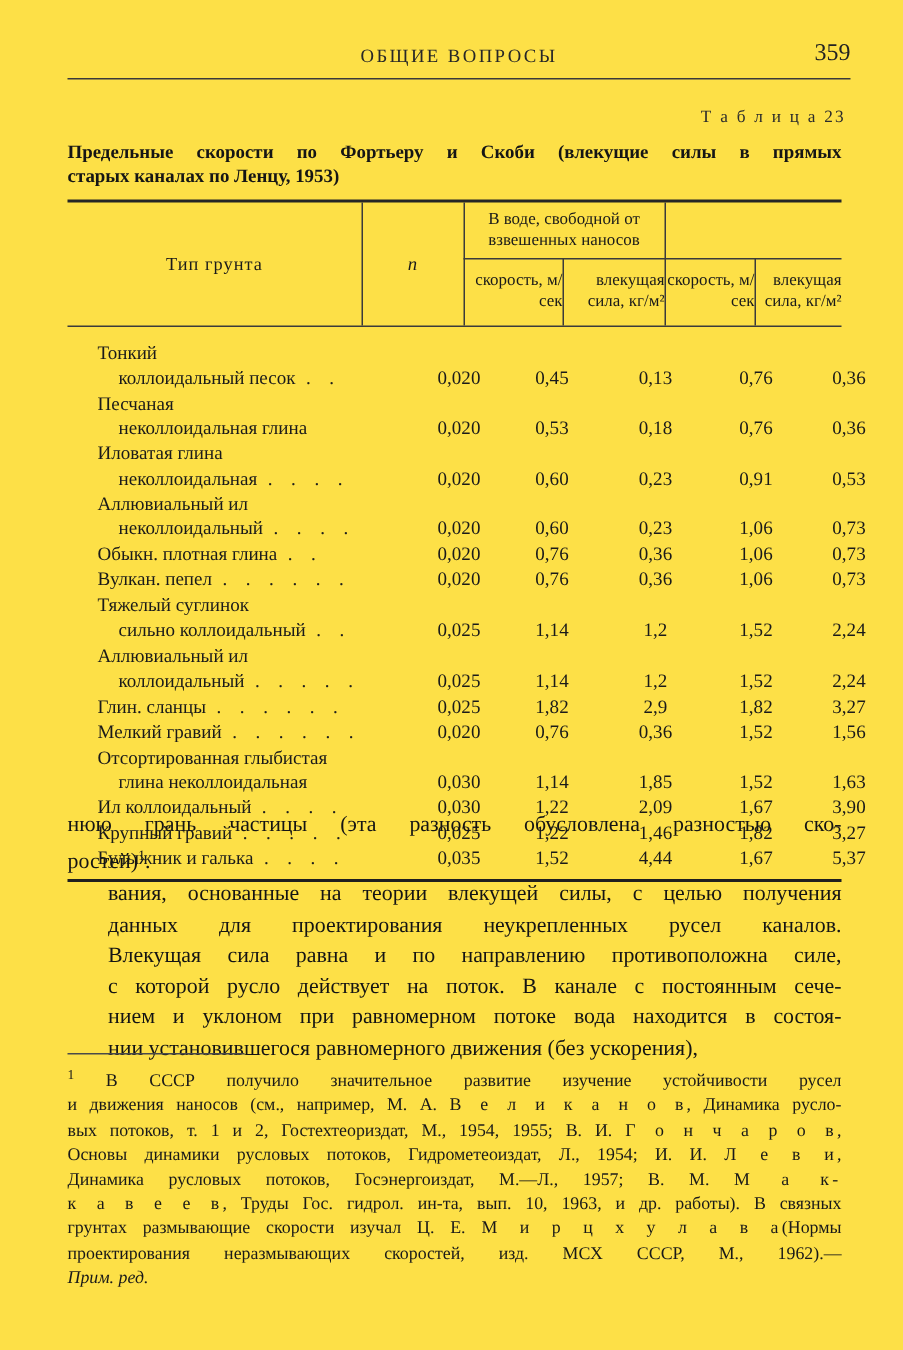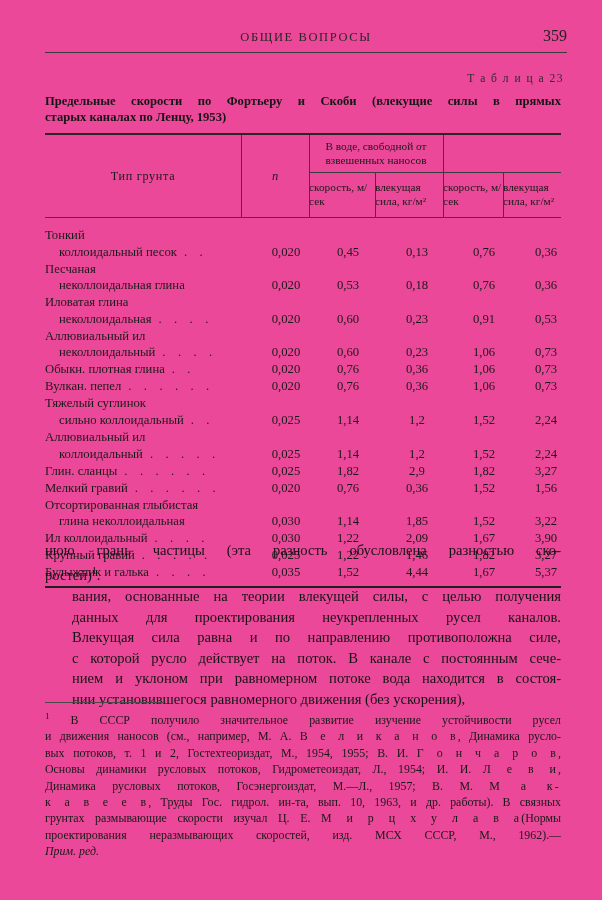--- a/index.html
+++ b/index.html
@@ -13,21 +13,21 @@
     font-family: "Liberation Serif", "DejaVu Serif", serif;
     color: #1a1a1a;
     overflow: hidden;
   }
   .page {
     position: relative;
     width: 602px;
     height: 900px;
     box-sizing: border-box;
     padding: 0;
-    background: #ec4899;
+    background: #fde047;
   }
   
   .running-head {
     position: absolute;
     top: 30px;
     left: 45px;
     right: 35px;
     height: 20px;
   }
   .rh-title {
@@ -119,21 +119,21 @@
     line-height: 1.18;
     padding: 0 4px;
     box-sizing: border-box;
   }
   .th-grp-a { left: 264px; width: 134px; }
   .th-grp-b { left: 398px; width: 118px; }
   .th-sub {
     position: absolute;
     top: 37px; height: 45px;
     display: flex; align-items: center; justify-content: center;
-    text-align: left;
+    text-align: right;
     font-size: 11.3px;
     line-height: 1.2;
     box-sizing: border-box;
   }
   .th-s1 { left: 264px; width: 66px; }
   .th-s2 { left: 330px; width: 68px; }
   .th-s3 { left: 398px; width: 60px; }
   .th-s4 { left: 458px; width: 58px; }
 
   .vline {
@@ -151,20 +151,21 @@
     left: 264px; width: 252px;
     top: 37px; height: 1px;
     background: #3b3b3b;
   }
 
   
   .tbody { padding-top: 9px; padding-bottom: 5px; }
   .trow {
     position: relative;
     min-height: 17px;
+    margin-left: 20px;
   }
   .label-wrap {
     position: relative;
     width: 212px;
   }
   .lbl-top {
     font-size: 12.7px;
     line-height: 16.6px;
     white-space: nowrap;
   }
@@ -446,21 +447,21 @@
             <div class="lbl-top">Отсортированная глыбистая</div>
             <div class="lbl-main indent">
               <span class="lbl-text">глина неколлоидальная</span>
             </div>
           </div>
           <div class="nums">
             <div class="num c0">0,030</div>
             <div class="num c1">1,14</div>
             <div class="num c2">1,85</div>
             <div class="num c3">1,52</div>
-            <div class="num c4">3,22</div>
+            <div class="num c4">1,63</div>
           </div>
         </div>
         <div class="trow">
           <div class="label-wrap">
             <div class="lbl-main">
               <span class="lbl-text">Ил коллоидальный</span>
               <span class="leaders">. . . .</span>
             </div>
           </div>
           <div class="nums">

